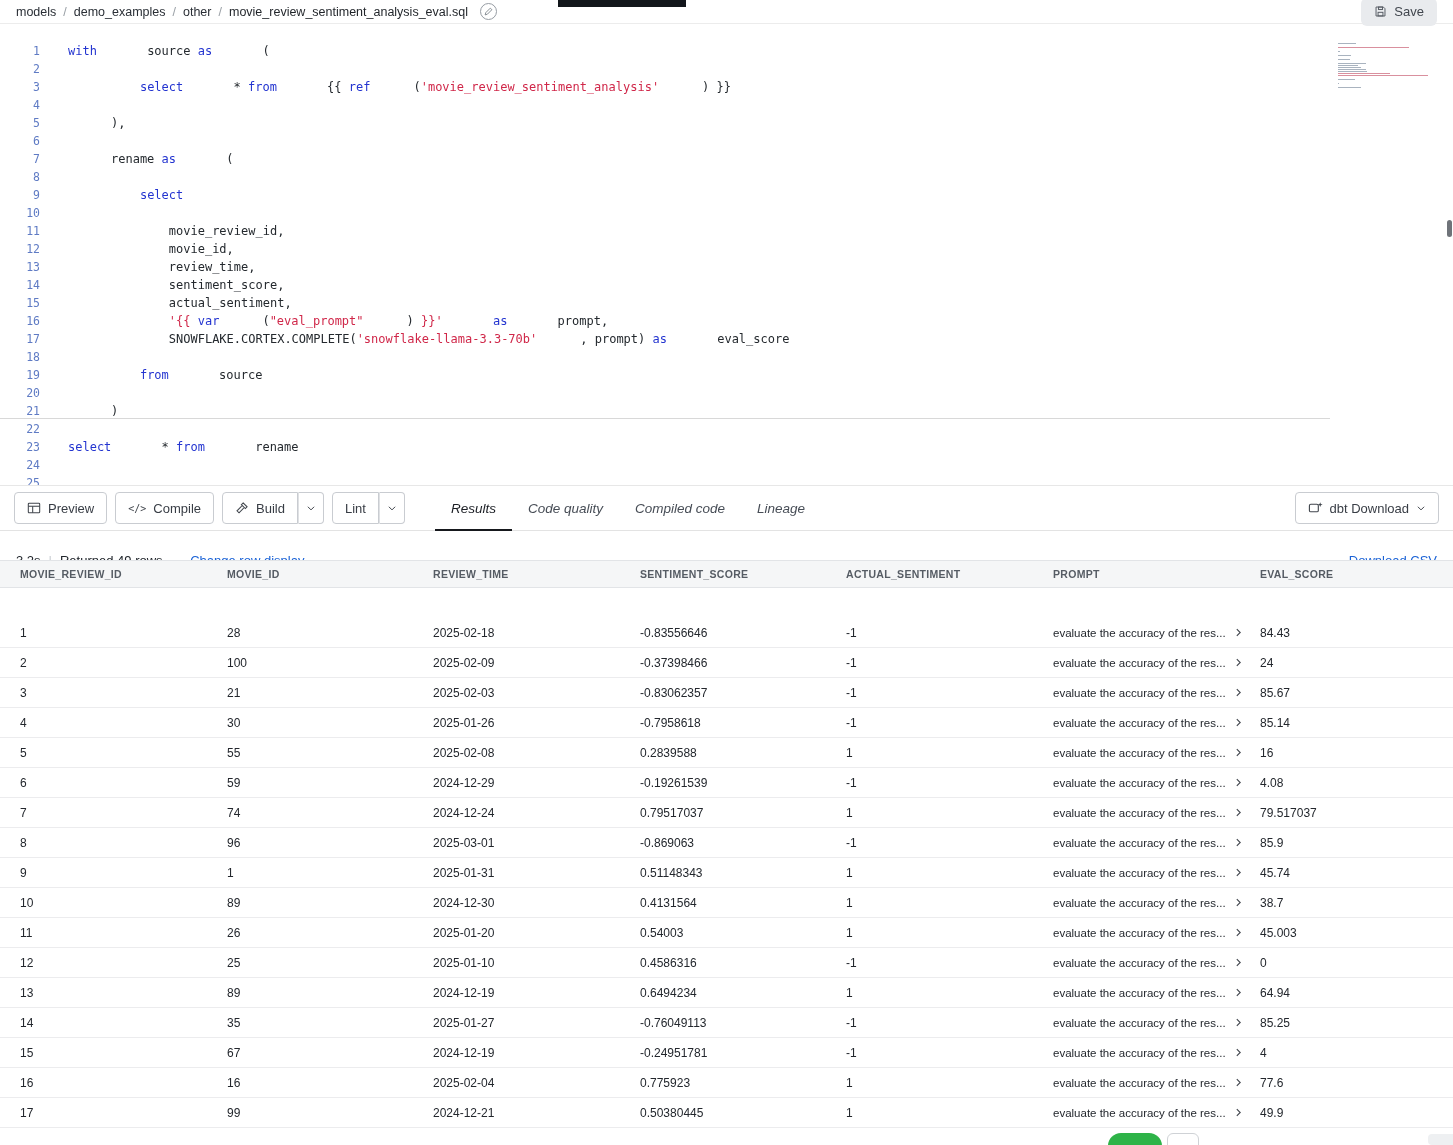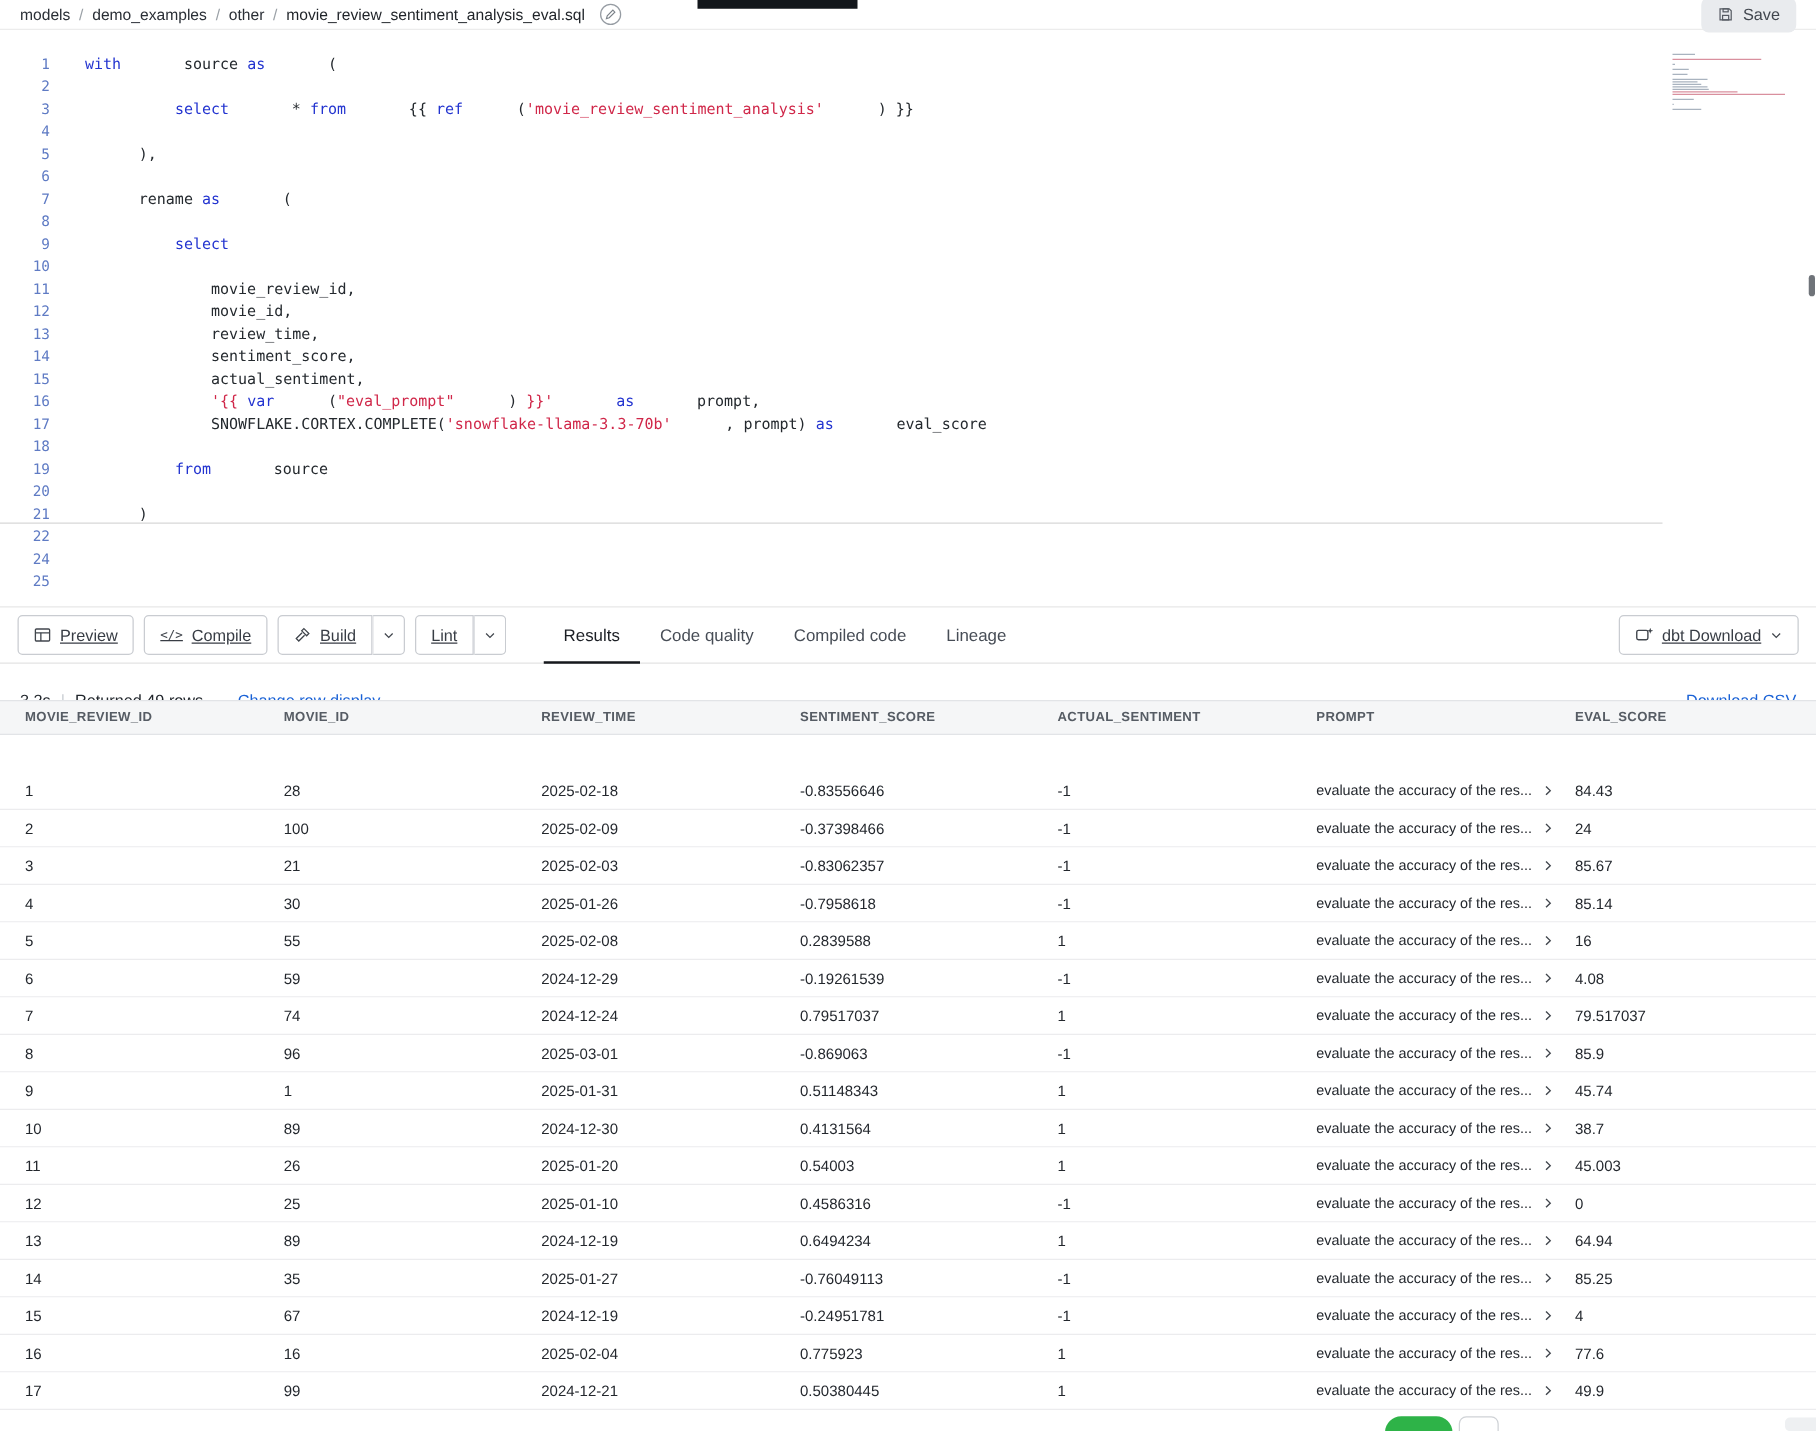--- a/index.html
+++ b/index.html
@@ -38,31 +38,31 @@
   .editor-scroll-thumb { position:absolute; right:1px; top:180px; width:5px; height:17px;
                          background:#565b61; border-radius:3px; opacity:.85; }
 
   
   .actionbar { position:absolute; left:0; top:485px; width:100%; height:46px; background:#fff;
                border-top:1px solid #e7e7e7; border-bottom:1px solid #e3e3e3;
                display:flex; align-items:center; padding:0 14px; }
   .btn-group { display:flex; align-items:center; gap:8px; }
   .btn { display:flex; align-items:center; gap:7px; height:32px; border:1px solid #c9ccd1;
          border-radius:4px; background:#fff; padding:0 12px; font-size:13px; color:#383d45;
-         font-family:inherit;text-decoration:underline; }
+         font-family:inherit; }
   .split { display:flex; }
   .split .btn-main { border-radius:4px 0 0 4px; }
   .btn-caret { width:26px; height:32px; display:flex; align-items:center; justify-content:center;
                border:1px solid #c9ccd1; border-left:1px solid #dfe1e4; border-radius:0 4px 4px 0;
                background:#fff; }
   .icon { display:inline-flex; align-items:center; justify-content:center; }
   .compile-glyph { font-family:"DejaVu Sans Mono", monospace; font-size:10px; color:#41464d; }
   .tabs { display:flex; height:100%; margin-left:30px; }
   .tab { display:flex; align-items:center; padding:0 16px; font-size:13.5px; color:#474d56;
-         position:relative; cursor:default; }
+         position:relative; cursor:default;font-style:italic; }
   .tab.active { color:#1b1e24; }
   .tab.active::after { content:""; position:absolute; left:0; right:0; bottom:-1px; height:2px;
                        background:#16181d; }
   .copilot { margin-left:auto; }
 
   
   .statusbar { position:absolute; left:0; top:531px; width:100%; height:59px; display:flex;
                align-items:center; padding:0 16px; font-size:13px; color:#20252b; }
   .sep { color:#c9cdd2; margin:0 8px; }
   .link { color:#1a62d6; text-decoration:none; }
@@ -141,20 +141,21 @@
         <div class="code-row"><span class="line-no">13</span><span class="code-text"><span class="tok-pl">        review_time,</span></span></div>
         <div class="code-row"><span class="line-no">14</span><span class="code-text"><span class="tok-pl">        sentiment_score,</span></span></div>
         <div class="code-row"><span class="line-no">15</span><span class="code-text"><span class="tok-pl">        actual_sentiment,</span></span></div>
         <div class="code-row"><span class="line-no">16</span><span class="code-text"><span class="tok-pl">        </span><span class="tok-str">'{{ </span><span class="tok-kw">var</span><span class="tok-pl">(</span><span class="tok-str">"eval_prompt"</span><span class="tok-pl">)</span><span class="tok-str"> }}'</span><span class="tok-pl"> </span><span class="tok-kw">as</span><span class="tok-pl"> prompt,</span></span></div>
         <div class="code-row"><span class="line-no">17</span><span class="code-text"><span class="tok-pl">        SNOWFLAKE.CORTEX.COMPLETE(</span><span class="tok-str">'snowflake-llama-3.3-70b'</span><span class="tok-pl">, prompt) </span><span class="tok-kw">as</span><span class="tok-pl"> eval_score</span></span></div>
         <div class="code-row"><span class="line-no">18</span><span class="code-text"></span></div>
         <div class="code-row"><span class="line-no">19</span><span class="code-text"><span class="tok-pl">    </span><span class="tok-kw">from</span><span class="tok-pl"> source</span></span></div>
         <div class="code-row"><span class="line-no">20</span><span class="code-text"></span></div>
         <div class="code-row"><span class="line-no">21</span><span class="code-text"><span class="tok-pl">)</span></span></div>
         <div class="code-row"><span class="line-no">22</span><span class="code-text"></span></div>
+        <div class="code-row"><span class="line-no">23</span><span class="code-text"><span class="tok-kw">select</span><span class="tok-pl"> * </span><span class="tok-kw">from</span><span class="tok-pl"> rename</span></span></div>
         <div class="code-row"><span class="line-no">24</span><span class="code-text"></span></div>
         <div class="code-row"><span class="line-no">25</span><span class="code-text"></span></div>
       </div>
     <div class="editor-divider"></div>
     <div class="minimap">
         <div class="mm-line" style="width: 18px; background: rgb(169, 179, 191);"></div>
         <div class="mm-line" style="width: 0px; background: rgb(169, 179, 191);"></div>
         <div class="mm-line" style="width: 71px; background: rgb(217, 144, 158);"></div>
         <div class="mm-line" style="width: 0px; background: rgb(169, 179, 191);"></div>
         <div class="mm-line" style="width: 2px; background: rgb(169, 179, 191);"></div>

